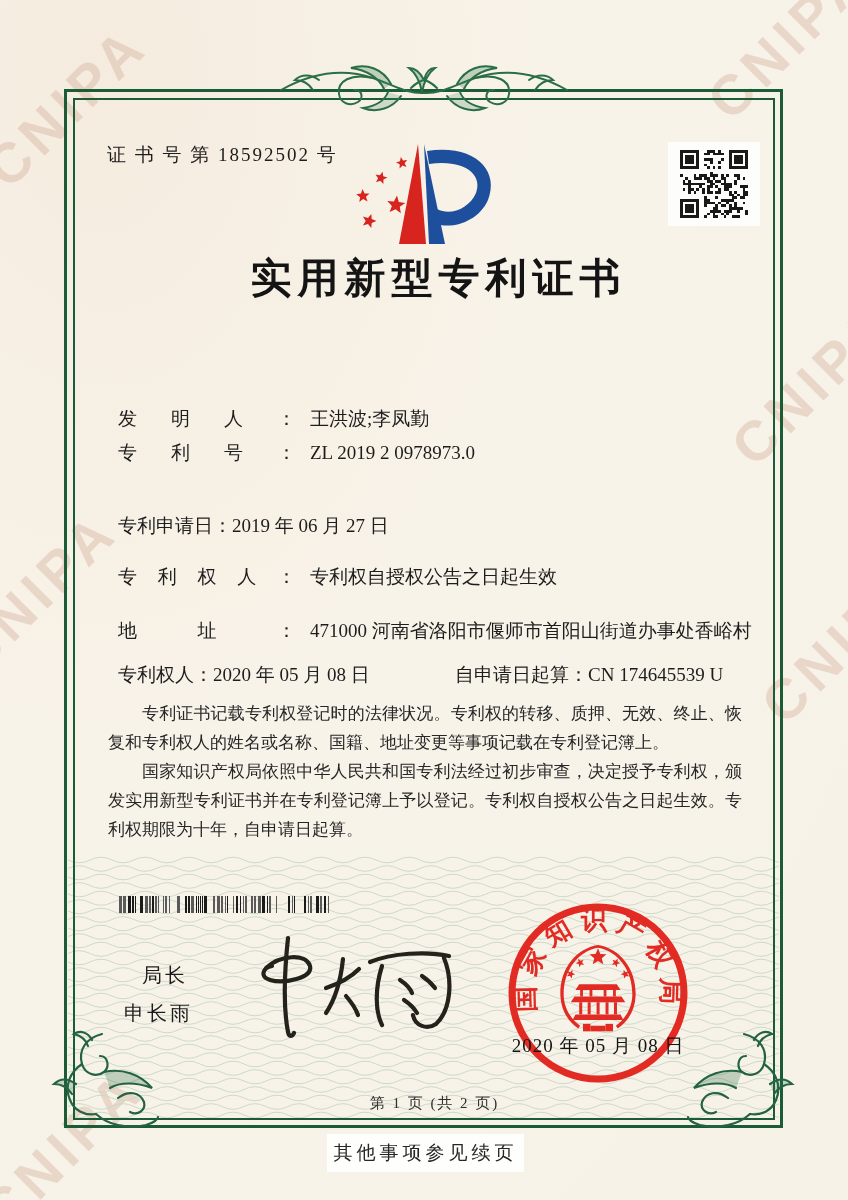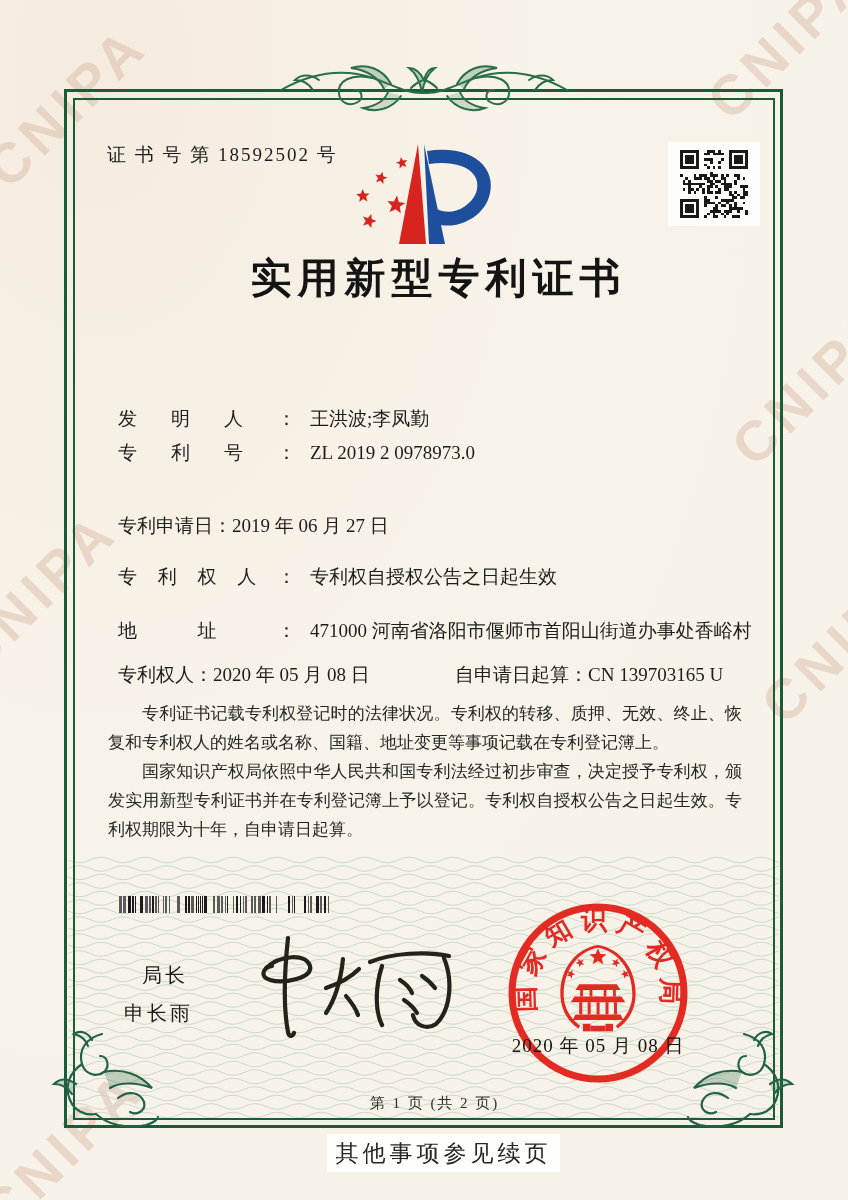--- a/index.html
+++ b/index.html
@@ -40,22 +40,22 @@
   .pair2{position:absolute; left:337px; top:0;}
   .paras{position:absolute; left:108px; top:699px; width:634px; z-index:3; font-size:17px; line-height:29px; text-align:justify; color:#262626;}
   .paras p{margin:0; text-indent:2em;}
   .barcode{position:absolute; left:119px; top:896px; z-index:3;}
   .director{position:absolute; left:124px; z-index:4; font-family:"Liberation Sans","DejaVu Sans",sans-serif; font-size:20px; letter-spacing:3px; color:#1c1c1c;}
   .sig{position:absolute; left:222px; top:926px; width:240px; height:120px; z-index:4;}
   .seal{position:absolute; left:504px; top:899px; width:188px; height:188px; z-index:5; opacity:0.96;}
   .seal-date{position:absolute; left:504px; top:1033px; width:188px; text-align:center; font-size:19px; letter-spacing:1px; color:#141414; z-index:6; white-space:nowrap;}
   .page-num{position:absolute; left:64px; top:1094px; width:741px; text-align:center; font-size:15px; letter-spacing:2px; color:#2e2e2e; z-index:3;}
   .cont-note{
-    position:absolute; left:327px; top:1134px; width:233px; height:38px; background:#fefefc; z-index:3;
-    display:flex; align-items:center; justify-content:center; font-size:23px; letter-spacing:4px; color:#262626;
+    position:absolute; left:327px; top:1134px; width:197px; height:38px; background:#fefefc; z-index:3;
+    display:flex; align-items:center; justify-content:center; font-size:19px; letter-spacing:4px; color:#262626;
   }
 </style>
 </head>
 <body>
 
 <div class="page">
 
   <div class="wm" style="left:-34px; top:74px;">CNIPA</div>
   <div class="wm" style="left:688px; top:6px;">CNIPA</div>
   <div class="wm" style="left:712px; top:352px;">CNIPA</div>
@@ -429,21 +429,21 @@
     <span class="lblw">专利权人：</span><span class="val">专利权自授权公告之日起生效</span>
   </div>
   <div class="row rw" style="top:618px;">
     <span class="lblw">地址：</span><span class="val">471000 河南省洛阳市偃师市首阳山街道办事处香峪村</span>
   </div>
   <div class="row rc" style="top:662px;">
     <span>
       <span class="lblc">专利权人：</span><span class="val">2020 年 05 月 08 日</span>
     </span>
     <span class="pair2">
-      <span class="lblc">自申请日起算：</span><span class="val">CN 139703165 U</span>
+      <span class="lblc">自申请日起算：</span><span class="val">CN 174645539 U</span>
     </span>
   </div>
 
   <div class="paras">
     <p>专利证书记载专利权登记时的法律状况。专利权的转移、质押、无效、终止、恢复和专利权人的姓名或名称、国籍、地址变更等事项记载在专利登记簿上。</p>
     <p>国家知识产权局依照中华人民共和国专利法经过初步审查，决定授予专利权，颁发实用新型专利证书并在专利登记簿上予以登记。专利权自授权公告之日起生效。专利权期限为十年，自申请日起算。</p>
   </div>
 
   <svg class="barcode" id="barcode-svg" width="217" height="17" viewBox="0 0 217 17" shape-rendering="crispEdges">
       <rect x="0" y="0" width="3" height="17" fill="#5a5a5a"></rect>

